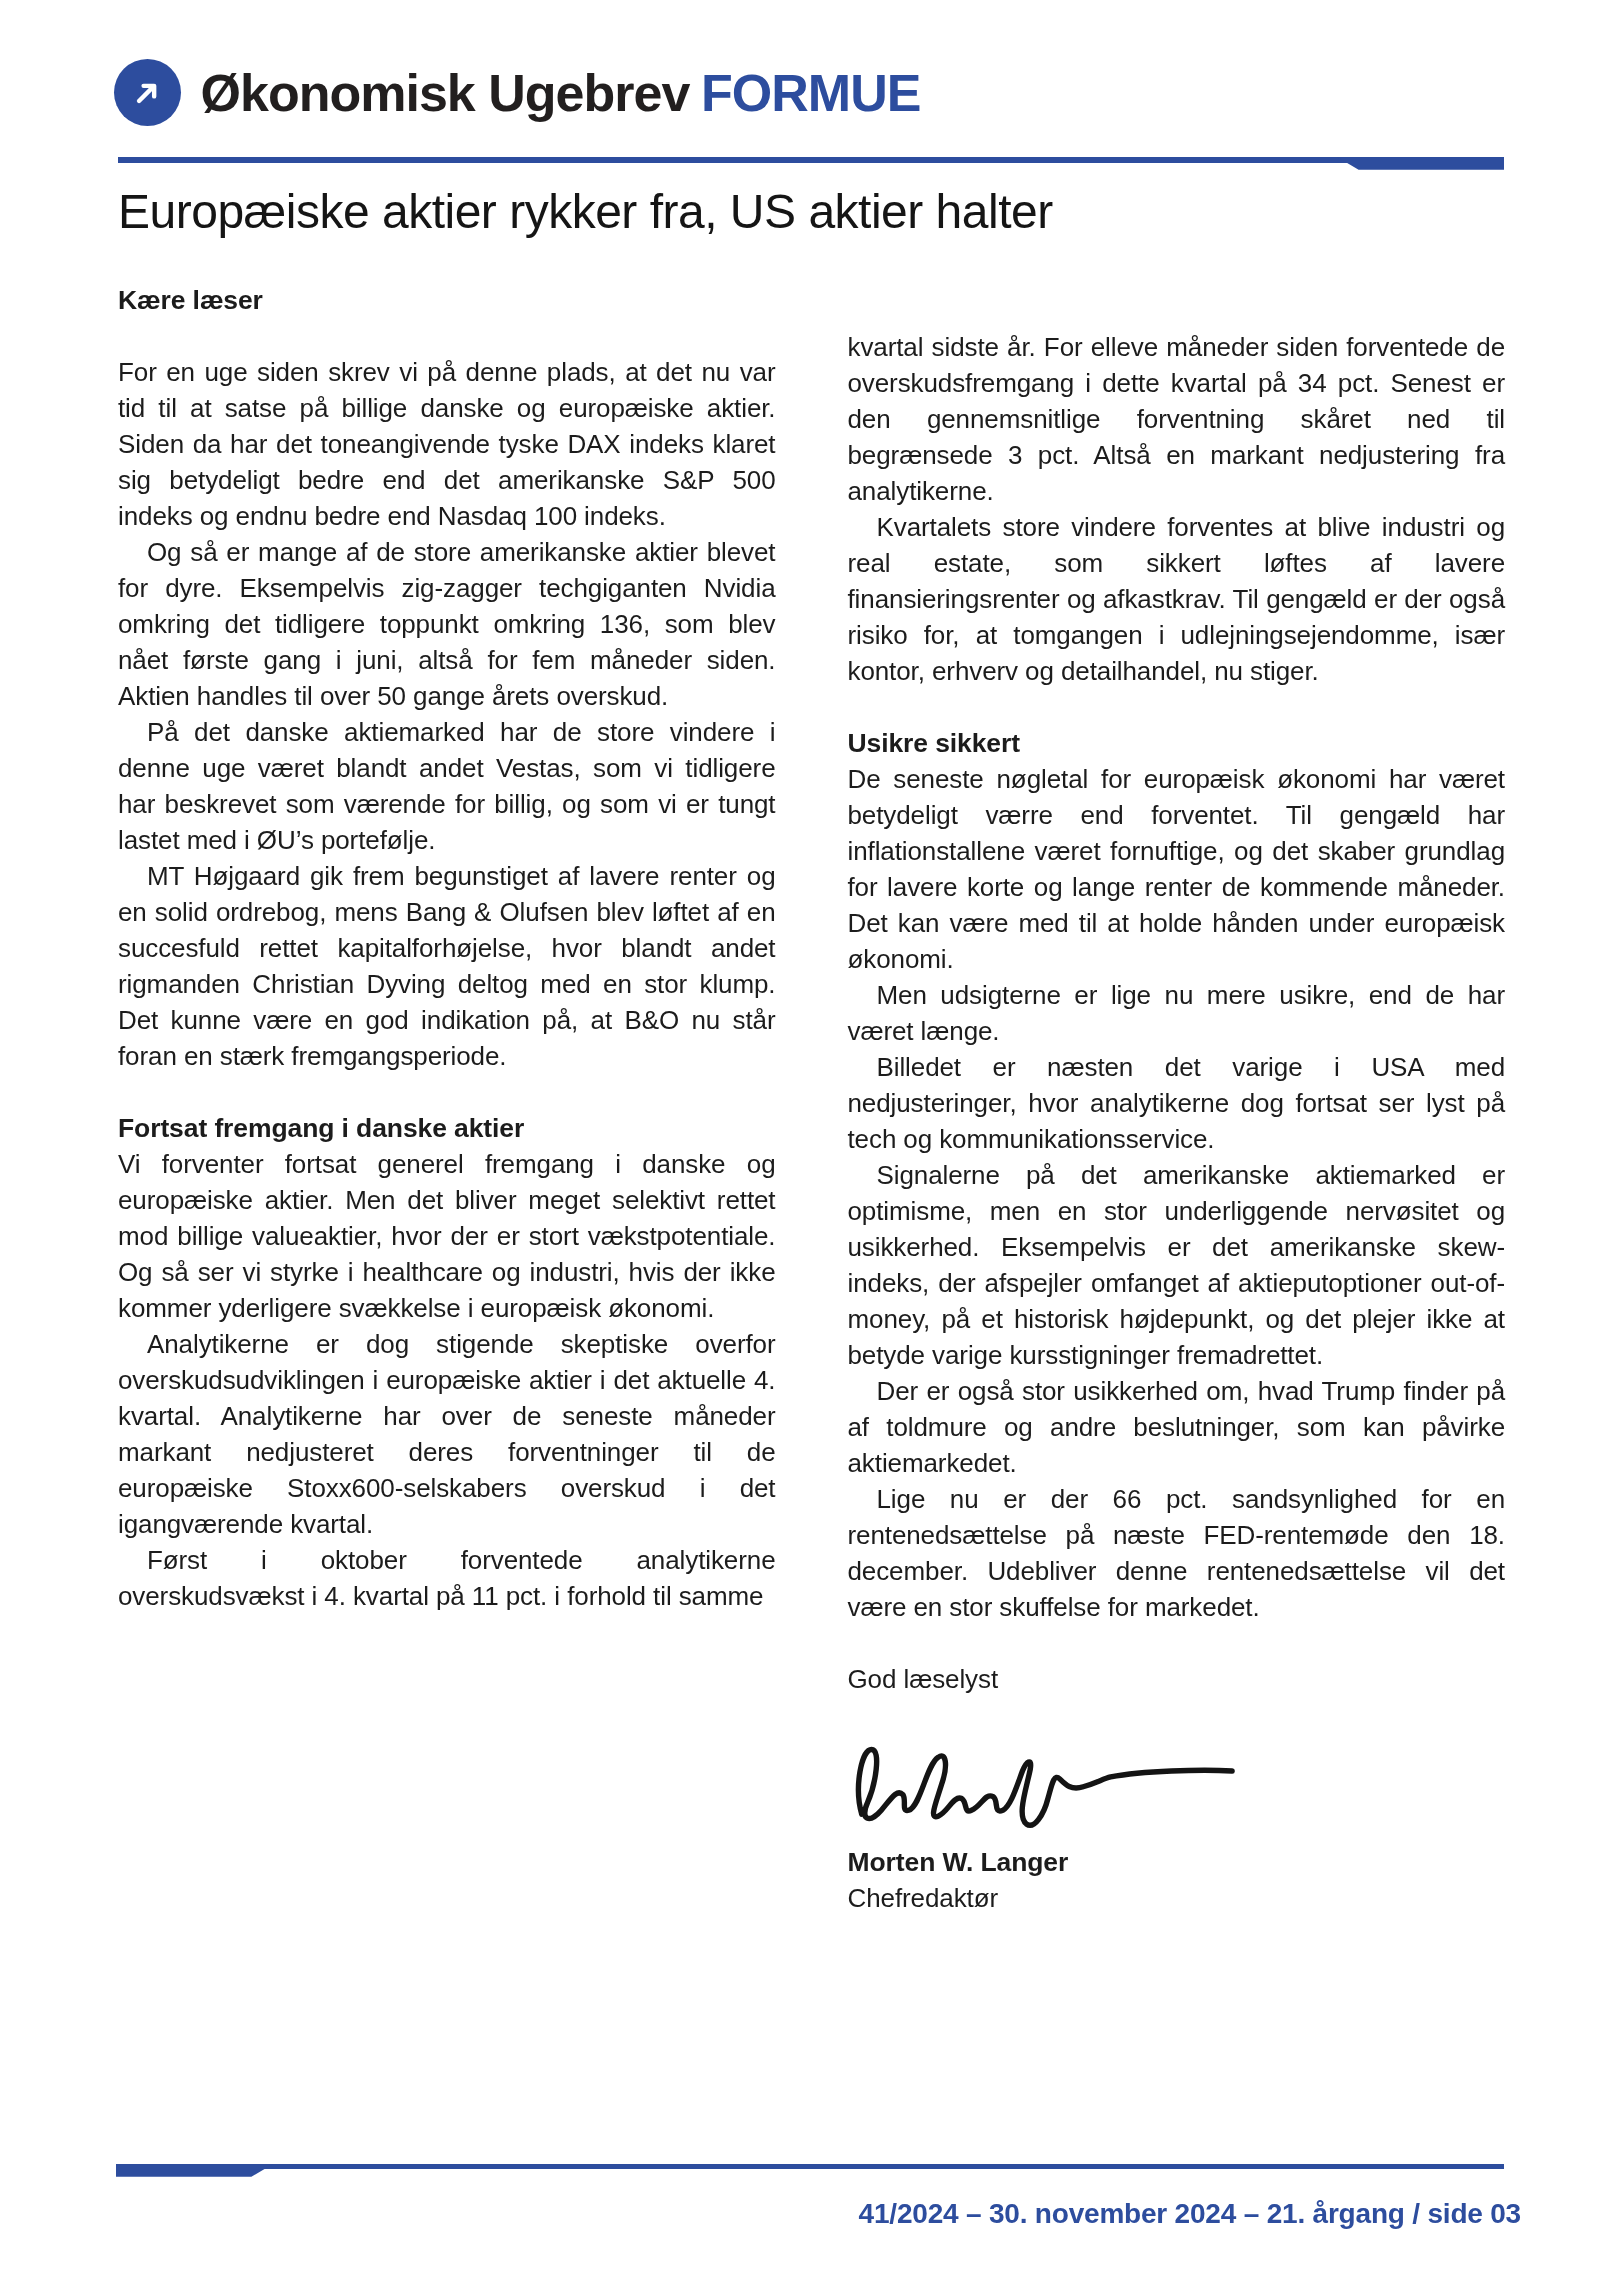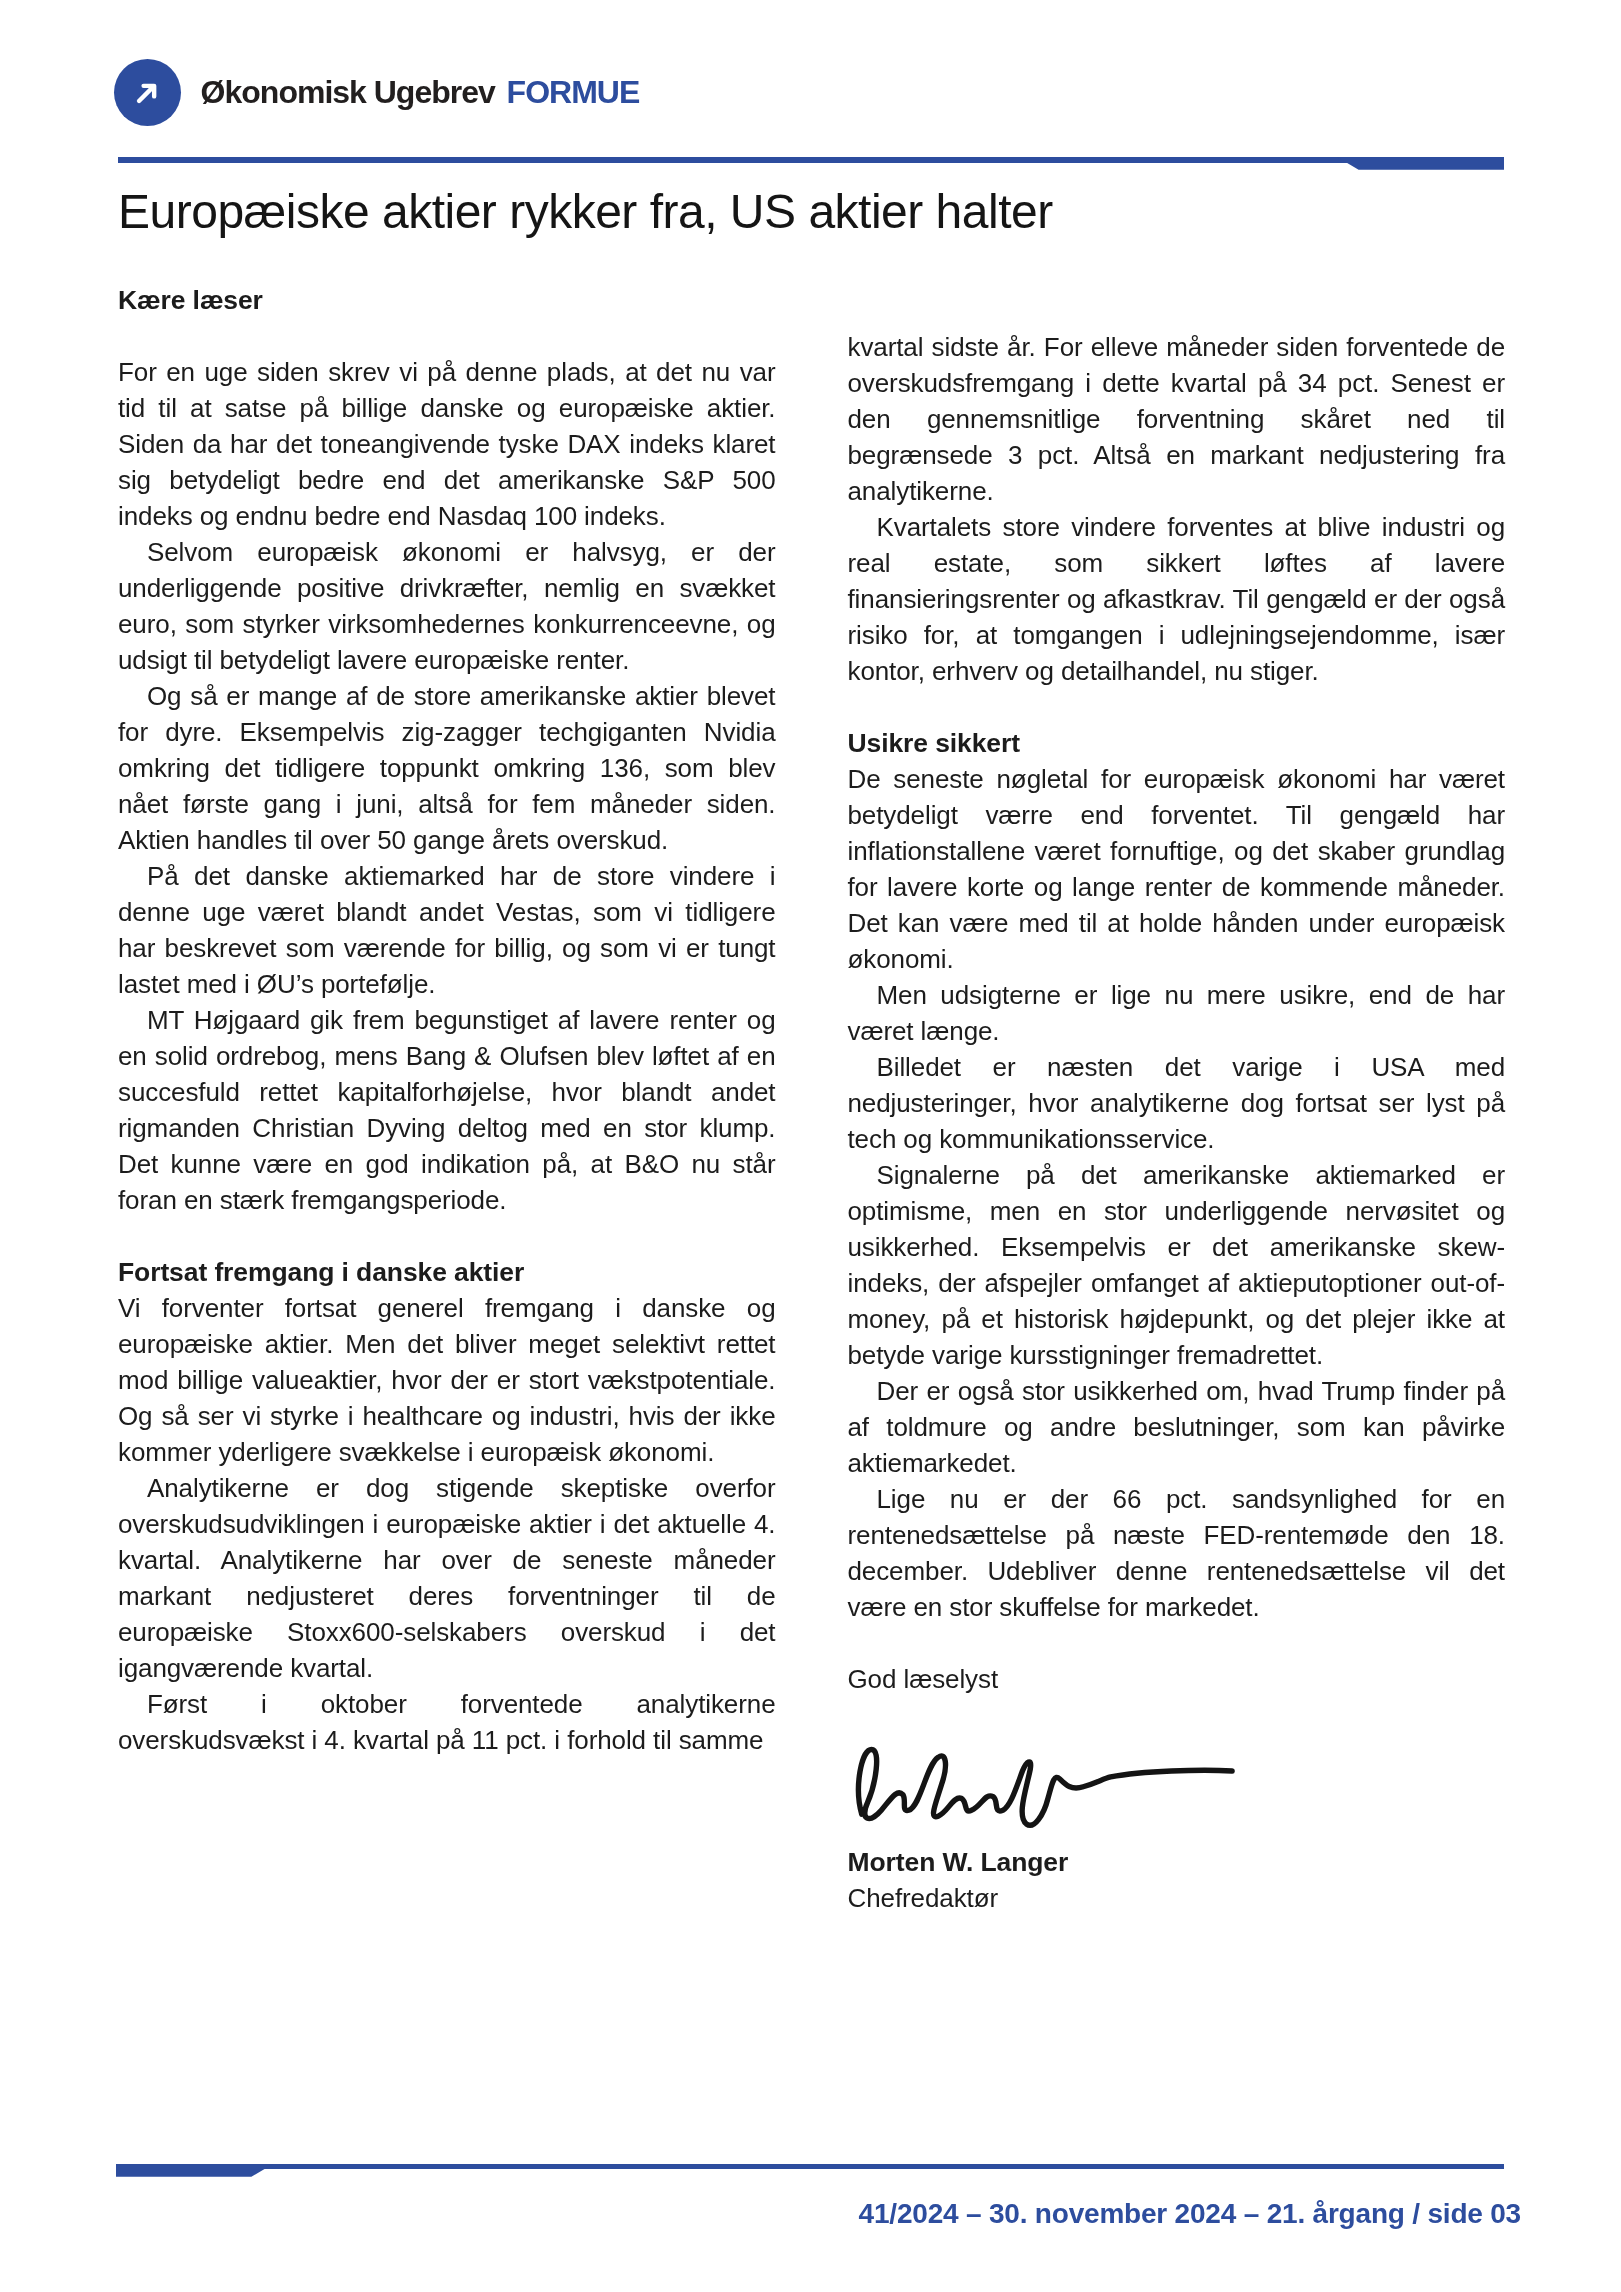--- a/index.html
+++ b/index.html
@@ -5,21 +5,21 @@
   html,body{margin:0;padding:0;background:#e8e8e8;}
   .page{
     position:relative;width:1621px;height:2293px;background:#ffffff;
     font-family:"Liberation Sans",sans-serif;color:#1c1c1c;overflow:hidden;
     margin:0 auto;
   }
   
   .logo-row{position:absolute;left:114px;top:59px;display:flex;align-items:center;}
   .logo-mark{width:67px;height:67px;border-radius:50%;background:#2d4d9e;display:flex;align-items:center;justify-content:center;flex:0 0 auto;}
   .logo-mark svg{display:block;}
-  .wordmark{margin-left:19.6px;font-size:32px;font-weight:bold;letter-spacing:-1px;color:#221f1f;white-space:nowrap;}
+  .wordmark{margin-left:19.6px;font-size:52px;font-weight:bold;letter-spacing:-1px;color:#221f1f;white-space:nowrap;}
   .wordmark .edition{color:#2d4d9e;margin-left:11.8px;}
   .header-rule{position:absolute;left:118px;right:117px;top:157px;height:12.7px;}
   .header-rule .thin{position:absolute;left:0;right:0;top:0;height:5.9px;background:#2d4d9e;}
   .header-rule .block{position:absolute;right:0;top:0;width:167px;height:12.7px;background:#2d4d9e;
     clip-path:polygon(0 0,100% 0,100% 100%,21.6px 100%);}
   
   h1.headline{position:absolute;left:118px;top:186px;margin:0;font-size:48px;line-height:1.1;
     font-weight:normal;letter-spacing:-0.5px;color:#151515;white-space:nowrap;}
   
   .content{position:absolute;left:118px;top:282px;width:1387px;display:flex;gap:72px;}
@@ -63,21 +63,20 @@
     <div class="block"></div>
   </div>
 
   <h1 class="headline">Europæiske aktier rykker fra, US aktier halter</h1>
 
   <div class="content">
 
     <section class="col">
       <div class="salutation">Kære læser</div>
       <p>For en uge siden skrev vi på denne plads, at det nu var tid til at satse på billige danske og europæiske aktier. Siden da har det toneangivende tyske DAX indeks klaret sig betydeligt bedre end det amerikanske S&amp;P 500 indeks og endnu bedre end Nasdaq 100 indeks.</p>
-      <p class="ind">Selvom europæisk økonomi er halvsyg, er der underliggende positive drivkræfter, nemlig en svækket euro, som styrker virksomhedernes konkurrenceevne, og udsigt til betydeligt lavere europæiske renter.</p>
       <p class="ind">Og så er mange af de store amerikanske aktier blevet for dyre. Eksempelvis zig-zagger techgiganten Nvidia omkring det tidligere toppunkt omkring 136, som blev nået første gang i juni, altså for fem måneder siden. Aktien handles til over 50 gange årets overskud.</p>
       <p class="ind">På det danske aktiemarked har de store vindere i denne uge været blandt andet Vestas, som vi tidligere har beskrevet som værende for billig, og som vi er tungt lastet med i ØU’s portefølje.</p>
       <p class="ind">MT Højgaard gik frem begunstiget af lavere renter og en solid ordrebog, mens Bang &amp; Olufsen blev løftet af en succesfuld rettet kapitalforhøjelse, hvor blandt andet rigmanden Christian Dyving deltog med en stor klump. Det kunne være en god indikation på, at B&amp;O nu står foran en stærk fremgangsperiode.</p>
       <div class="subhead">Fortsat fremgang i danske aktier</div>
       <p>Vi forventer fortsat generel fremgang i danske og europæiske aktier. Men det bliver meget selektivt rettet mod billige valueaktier, hvor der er stort vækstpotentiale. Og så ser vi styrke i healthcare og industri, hvis der ikke kommer yderligere svækkelse i europæisk økonomi.</p>
       <p class="ind">Analytikerne er dog stigende skeptiske overfor overskudsudviklingen i europæiske aktier i det aktuelle 4. kvartal. Analytikerne har over de seneste måneder markant nedjusteret deres forventninger til de europæiske Stoxx600-selskabers overskud i det igangværende kvartal.</p>
       <p class="ind">Først i oktober forventede analytikerne overskudsvækst i 4. kvartal på 11 pct. i forhold til samme</p>
     </section>
 
     <section class="col col-right">

